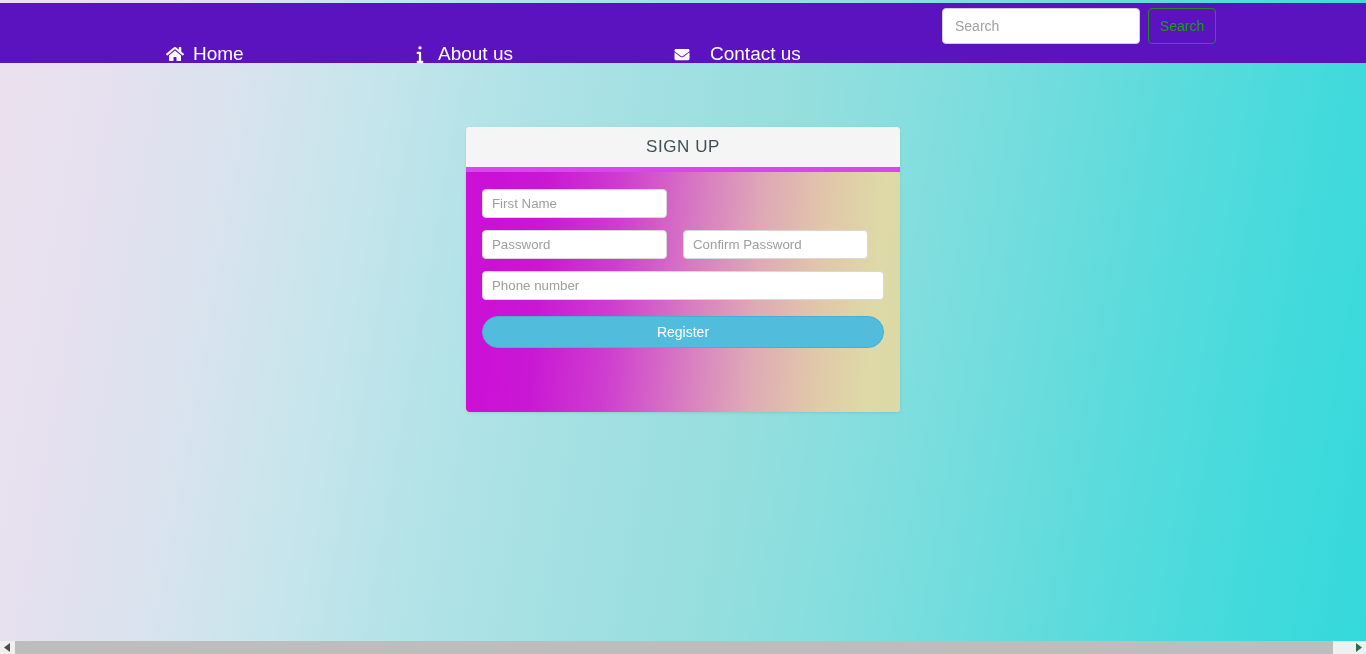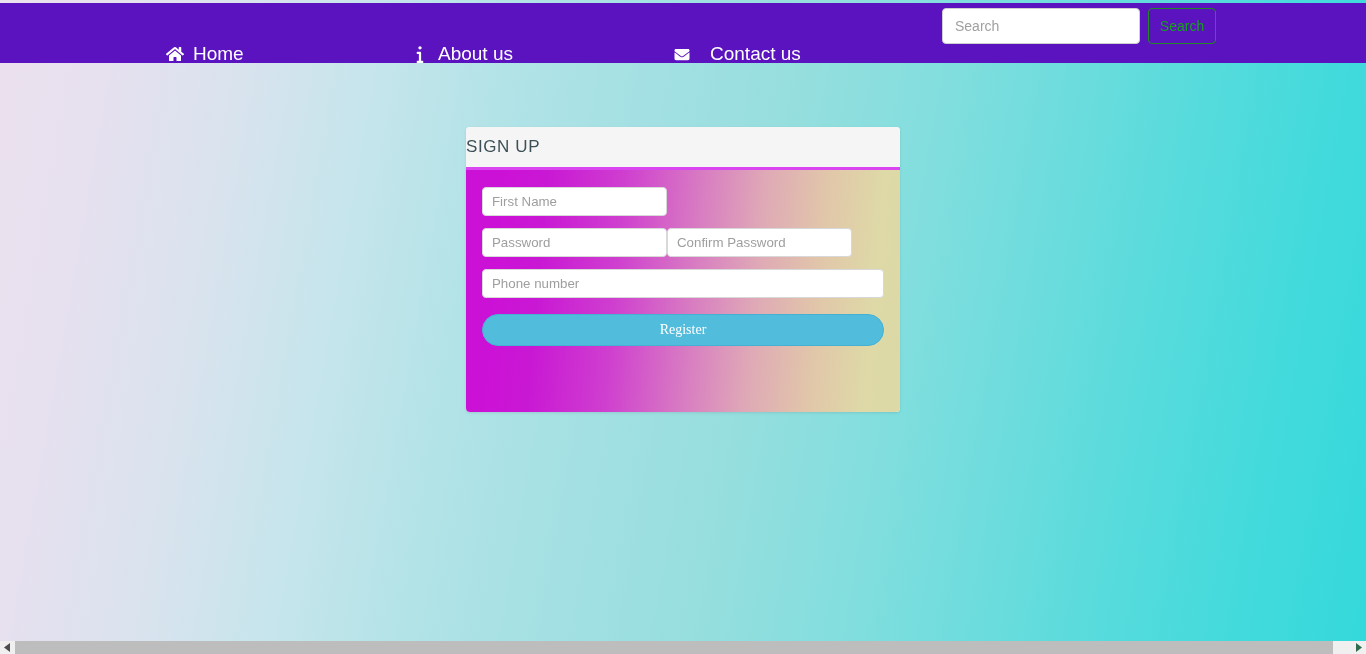--- a/index.html
+++ b/index.html
@@ -131,24 +131,24 @@
     width: 434px;
     height: 285px;
     border-radius: 4px;
     overflow: hidden;
     box-shadow: 0 1px 3px rgba(0,0,0,0.10);
     background: #ffffff;
   }
   #card-header {
     height: 40px;
     background: #f5f5f5;
-    border-bottom: 3px solid #d946ef;
+    border-bottom: 5px solid #d946ef;
     display: flex;
     align-items: center;
-    justify-content: flex-start;
+    justify-content: center;
   }
   #card-title {
     font-size: 17px;
     color: #3d5058;
     letter-spacing: 0.6px;
   }
   #card-body {
     height: 244px;
     box-sizing: border-box;
     padding: 17px 16px 16px 16px;
@@ -159,20 +159,21 @@
       #cf3fcf 35%,
       #d87cc2 52%,
       #dfa9b6 66%,
       #e1c7a9 80%,
       #ded9a7 92%,
       #dcd9a6 100%);
   }
 
   .field-row {
     display: flex;
+    gap: 16px;
     margin-bottom: 12px;
   }
   .field-row:last-child { margin-bottom: 0; }
 
   .form-field {
     box-sizing: border-box;
     height: 29px;
     padding: 4px 9px;
     font-size: 13.3px;
     font-family: "Liberation Sans", sans-serif;
@@ -188,21 +189,21 @@
 
   #register-button {
     width: 402px;
     height: 32px;
     box-sizing: border-box;
     background: #52bcdc;
     border: 1px solid #46b0d3;
     border-radius: 16px;
     color: #ffffff;
     font-size: 14px;
-    font-family: Liberation Serif, serif;
+    font-family: Liberation Sans, sans-serif;
     cursor: pointer;
     padding: 0;
     line-height: 30px;
     margin-top: 4px;
   }
 
   
   #hscrollbar {
     position: absolute;
     left: 0;

